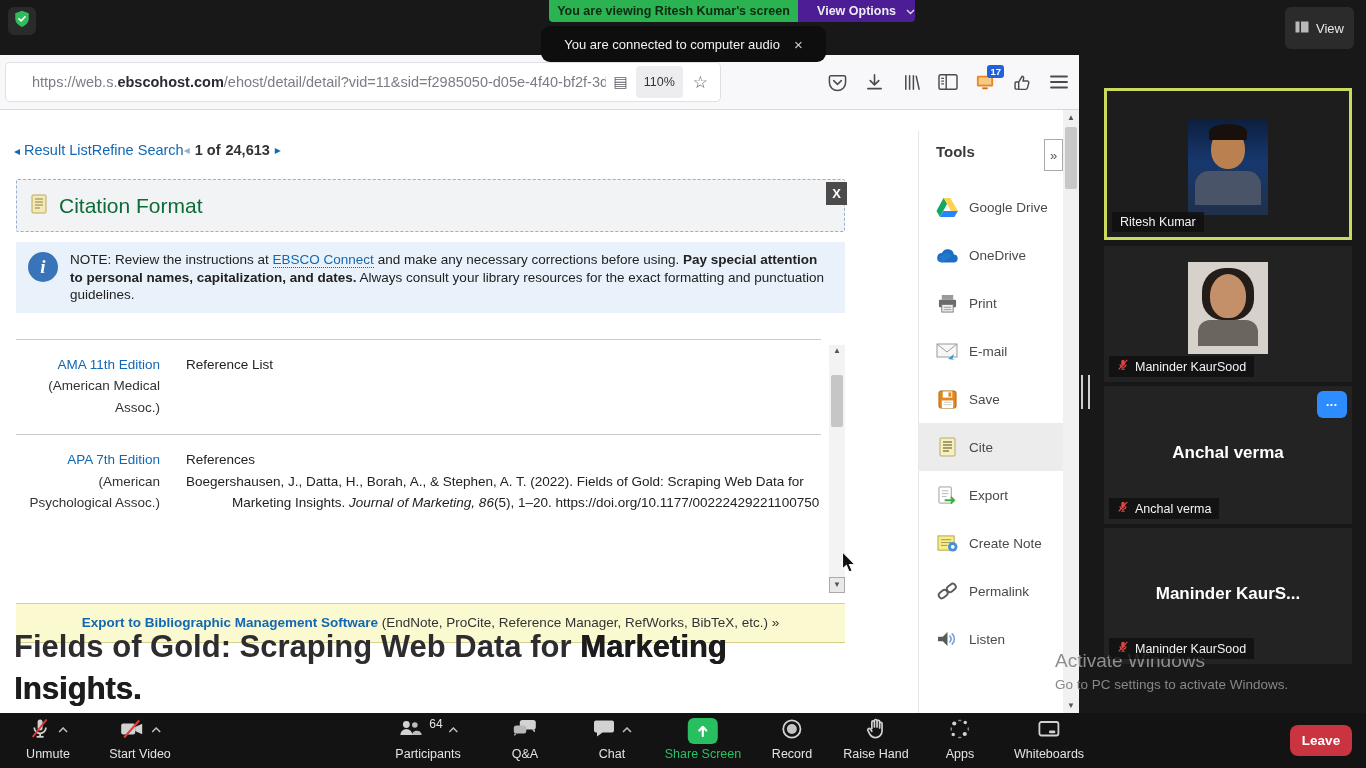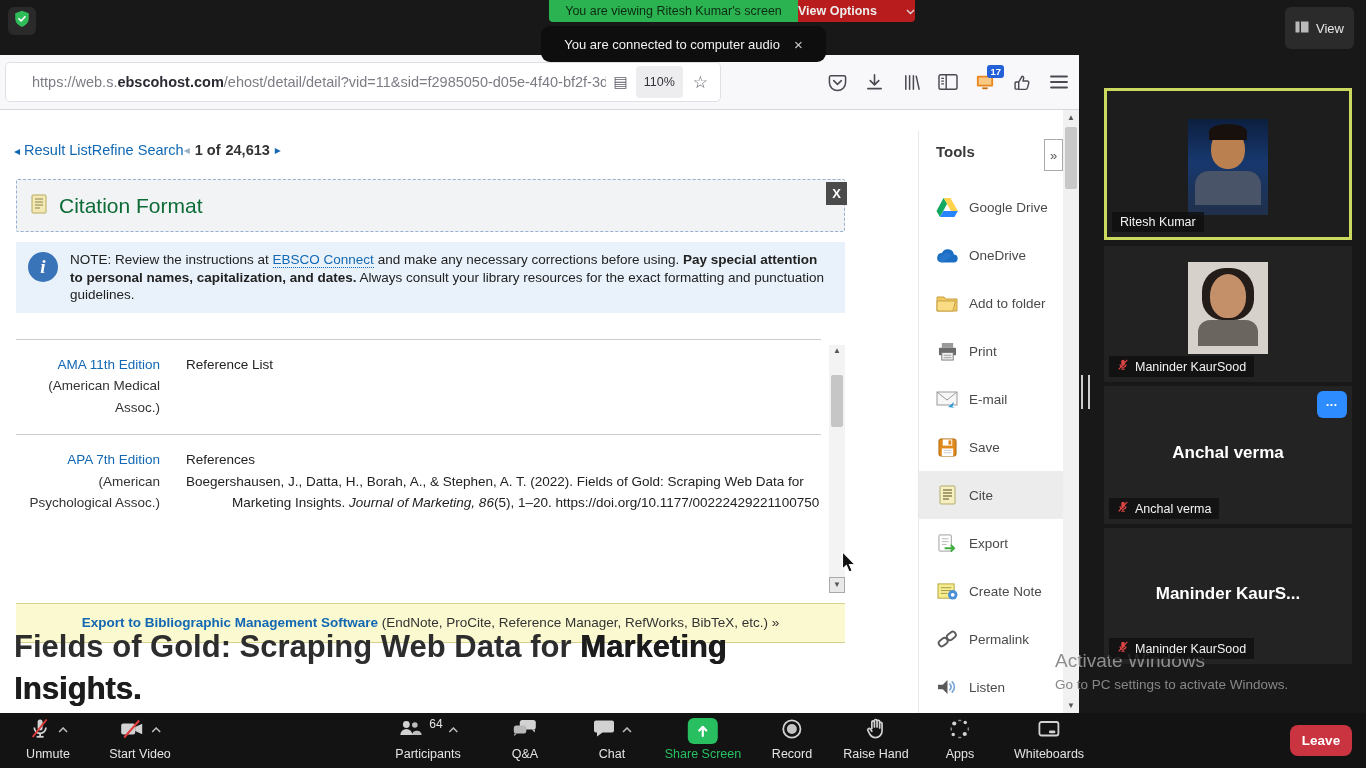--- a/index.html
+++ b/index.html
@@ -4,24 +4,24 @@
 <style>
   html,body{margin:0;padding:0}
   body{width:1366px;height:768px;overflow:hidden;background:#181818;
        font-family:"Liberation Sans","DejaVu Sans",sans-serif;position:relative}
   .abs{position:absolute}
 
   
   .shield-btn{left:8px;top:7px;width:28px;height:28px;background:#2a2a2a;border-radius:6px;
               display:flex;align-items:center;justify-content:center}
   .share-banner{left:549px;top:0;width:249px;height:22px;background:#2bb351;color:#0d2b12;
-                font-size:12.5px;font-weight:normal;display:flex;align-items:center;justify-content:center;
+                font-size:12.5px;font-weight:bold;display:flex;align-items:center;justify-content:center;
                 border-radius:0 0 0 4px}
-  .view-options{left:798px;top:0;width:117px;height:22px;background:#b91c1c;color:#ededed;
-                font-size:12.5px;font-weight:bold;display:flex;align-items:center;justify-content:space-between;
+  .view-options{left:798px;top:0;width:117px;height:22px;background:#4c1d95;color:#ededed;
+                font-size:12.5px;font-weight:bold;display:flex;align-items:center;justify-content:flex-end;
                 gap:10px;border-radius:0 0 4px 0;cursor:default}
   .audio-toast{left:541px;top:26px;width:285px;height:36px;background:#0e0e0e;border-radius:9px;
                color:#f2f2f2;font-size:13px;display:flex;align-items:center;justify-content:center;gap:14px;z-index:40}
   .toast-x{color:#cfcfcf;font-size:15px;cursor:default}
   .view-btn{right:12px;top:7px;height:26px;padding:8px 10px;background:#2b2b2b;border-radius:6px;color:#e8e8e8;
             font-size:13px;display:flex;align-items:center;gap:7px}
 
   
   .screen{left:0;top:55px;width:1079px;height:658px;background:#fff}
   .chrome{position:absolute;left:0;top:0;width:1079px;height:54px;background:#f8f8fa;border-bottom:1px solid #d7d7db}
@@ -313,29 +313,20 @@
           <span class="ticon">
               <svg width="24" height="15" viewBox="0 0 24 15">
                 <path d="M6 14.5a4.8 4.8 0 0 1 .9-9.5A6.3 6.3 0 0 1 18.9 6.4a4 4 0 0 1-.6 8.1z" fill="#1b6ec2"></path>
                 <path d="M7 14.5a4 4 0 0 1 1-7.8 5 5 0 0 1 8.5 1.5" fill="#2f7fd4" opacity="0.55"></path>
               </svg>
             </span>
           <span class="tlabel">OneDrive</span>
         </div>
         <div class="tool">
           <span class="ticon">
-              <svg width="22" height="17" viewBox="0 0 22 17">
-                <path d="M1 2h7l2 2h11v12H1z" fill="#f0c961" stroke="#c8a244"></path>
-                <path d="M1 6h18.5L17 16H1z" fill="#fadc85" stroke="#c8a244"></path>
-              </svg>
-            </span>
-          <span class="tlabel">Add to folder</span>
-        </div>
-        <div class="tool">
-          <span class="ticon">
               <svg width="21" height="19" viewBox="0 0 22 20">
                 <rect x="5" y="1" width="12" height="5" fill="#9a9a9a"></rect>
                 <rect x="2" y="6" width="18" height="8" rx="1" fill="#6b6b6b"></rect>
                 <rect x="5" y="11" width="12" height="8" fill="#efefef" stroke="#7a7a7a"></rect>
                 <path d="M7 14h8M7 16.5h8" stroke="#9a9a9a"></path>
               </svg>
             </span>
           <span class="tlabel">Print</span>
         </div>
         <div class="tool">

